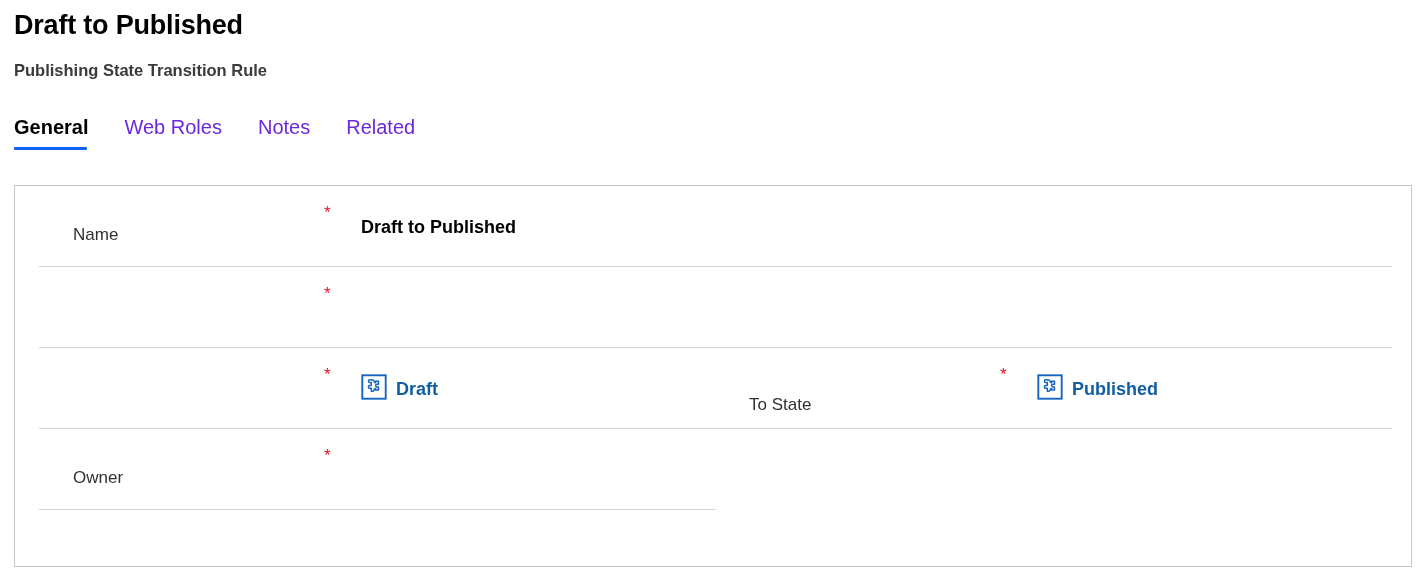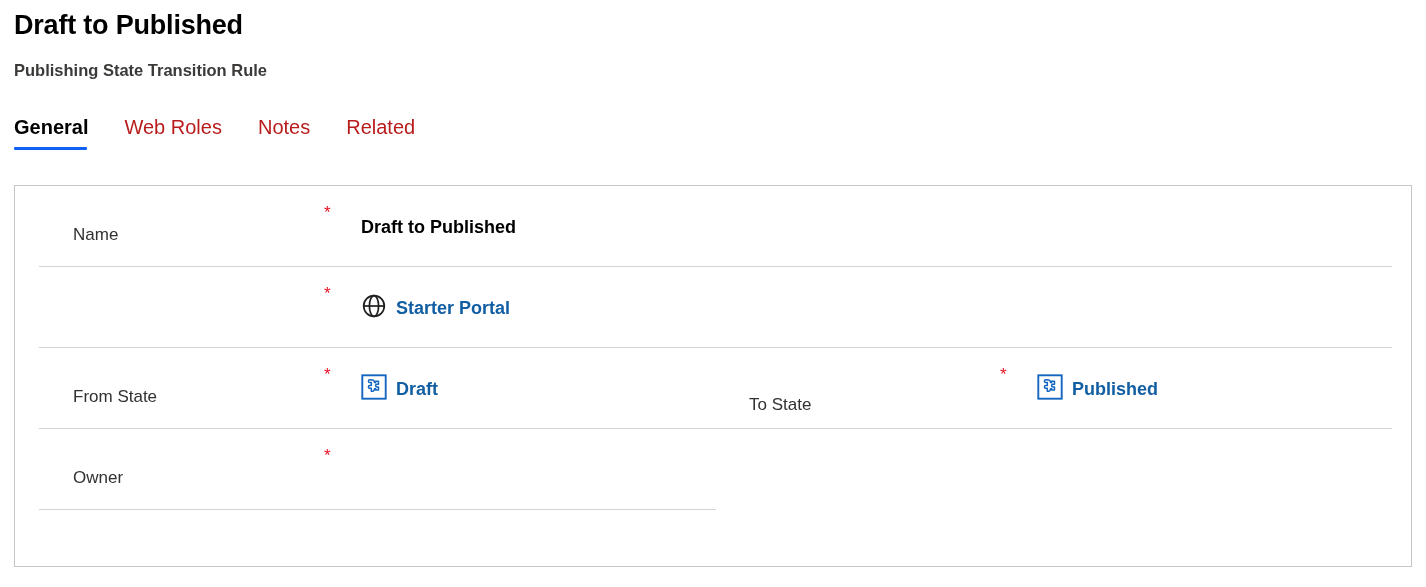--- a/index.html
+++ b/index.html
@@ -43,21 +43,21 @@
     position: absolute;
     left: 14px;
     top: 114px;
     display: flex;
     align-items: flex-start;
     height: 40px;
   }
   .tab {
     position: relative;
     font-size: 20px;
-    color: #b91c1c;
+    color: #6d28d9;
     padding: 0 0 10px 0;
     margin-right: 36px;
     cursor: pointer;
     white-space: nowrap;
     line-height: 26px;
   }
   .tab:last-child { margin-right: 12px; }
   .tab.active {
     font-weight: bold;
     color: #000000;
@@ -192,40 +192,25 @@
       </div>
     </div>
   </div>
 
   <div class="form-row">
     <div class="divider full"></div>
 
     <div class="col-star-1">
       <span class="req-star">*</span>
     </div>
-    <div class="field col-val-1">
-      <div class="field-value">
-        <span class="icon">
-          <svg width="26" height="26" viewBox="0 0 26 26">
-            <circle cx="13" cy="13" r="10.3" fill="none" stroke="#201f1e" stroke-width="1.7"></circle>
-            <ellipse cx="13" cy="13" rx="4.6" ry="10.3" fill="none" stroke="#201f1e" stroke-width="1.7"></ellipse>
-            <line x1="2.7" y1="13" x2="23.3" y2="13" stroke="#201f1e" stroke-width="1.7"></line>
-          </svg>
-        </span>
-        <span class="value-link">Starter Portal</span>
-      </div>
-    </div>
   </div>
 
   <div class="form-row">
     <div class="divider full"></div>
 
-    <div class="field col-label-1">
-      <span class="field-label">From State</span>
-    </div>
     <div class="col-star-1">
       <span class="req-star">*</span>
     </div>
     <div class="field col-val-1">
       <div class="field-value">
         <span class="icon">
           <svg width="26" height="26" viewBox="0 0 26 26">
             <rect x="1.3" y="1.3" width="23.4" height="23.4" fill="none" stroke="#1566c0" stroke-width="1.9"></rect>
             <path d="M10.3 6.0 h1.5 a1.4 1.4 0 0 1 1.4 1.4 a1.4 1.4 0 0 0 1.4 1.4 v-1.5 h2.9 v2.9 h-1.5 a1.4 1.4 0 0 0 -1.4 1.4 a1.4 1.4 0 0 0 1.4 1.4 h1.5 v2.9 h-2.9 v-1.5 a1.4 1.4 0 0 0 -1.4 1.4 a1.4 1.4 0 0 1 -1.4 1.4 h-1.5 v-2.9 h-1.5 a1.4 1.4 0 0 1 -1.4 -1.4 a1.4 1.4 0 0 1 1.4 -1.4 h1.5 v-2.9 h-1.5 a1.4 1.4 0 0 1 0 -2.8 h1.5 z" fill="none" stroke="#1566c0" stroke-width="1.5" stroke-linejoin="round"></path>
           </svg>

